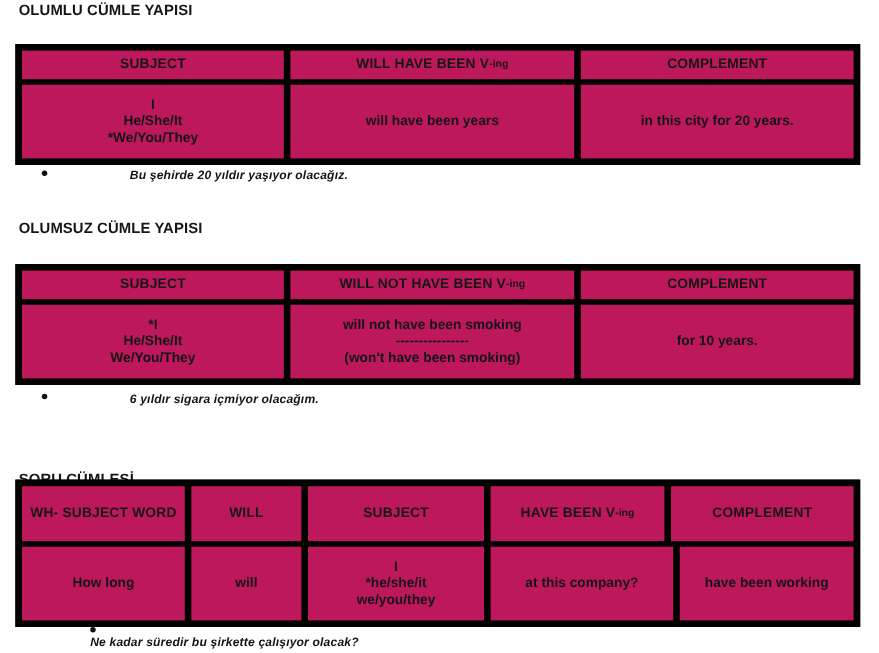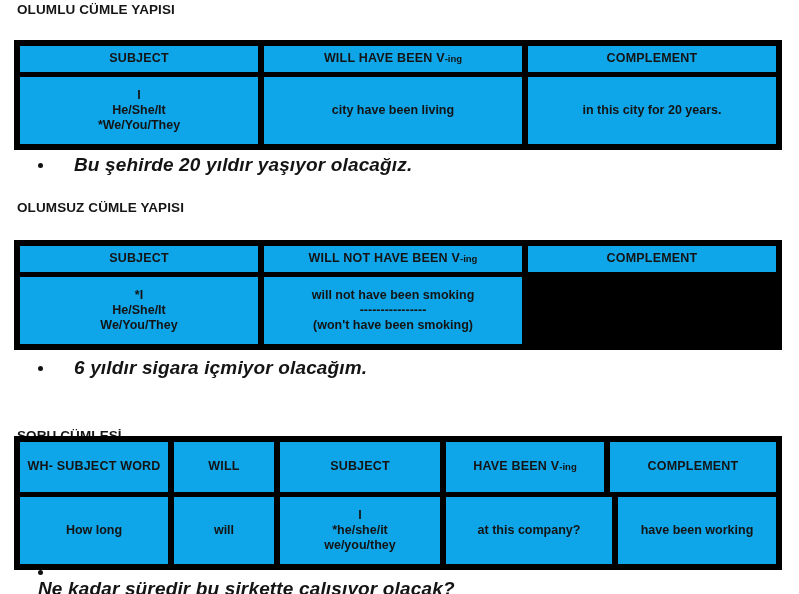--- a/index.html
+++ b/index.html
@@ -54,21 +54,21 @@
 
   .trow {
     display: flex;
     gap: 6px;
     width: 100%;
   }
   .trow.header-row { flex: 0 0 26px; }
   .trow.body-row   { flex: 1 1 auto; }
 
   .cell {
-    background: #0ea5e9;
+    background: #be185d;
     box-sizing: border-box;
     display: flex;
     align-items: center;
     justify-content: center;
     text-align: center;
     color: #141414;
     line-height: 1.22;
     overflow: hidden;
   }
   .cell.header {
@@ -122,25 +122,26 @@
     width: 5px;
     height: 5px;
     border-radius: 50%;
     background: #111111;
     margin-right: 31px;
     position: relative;
     top: -3px;
     flex: 0 0 auto;
   }
   .bullet-text {
-    font-size: 19px;
+    font-size: 11px;
     font-weight: bold;
     font-style: italic;
     color: #141414;
     letter-spacing: 0.15px;
+    margin-left: 44px;
   }
   .bullet-1 { top: 154px; }
   .bullet-2 { top: 357px; }
   .bullet-3 { top: 573px; flex-direction: column; }
 </style>
 </head>
 <body>
 
 <div class="page">
 
@@ -162,21 +163,21 @@
     <div class="trow body-row">
       <div class="cell body c3-a">
         <span class="multi">
           <span>I</span>
           <span>He/She/It</span>
           <span>*We/You/They</span>
         </span>
       </div>
       <div class="cell body c3-b">
         <span class="multi">
-          <span>city have been living</span>
+          <span>will have been years</span>
         </span>
       </div>
       <div class="cell body c3-c">
         <span class="multi">
           <span>in this city for 20 years.</span>
         </span>
       </div>
     </div>
   </div>
 
@@ -208,20 +209,25 @@
           <span>We/You/They</span>
         </span>
       </div>
       <div class="cell body c3-b">
         <span class="multi">
           <span>will not have been smoking</span>
           <span>----------------</span>
           <span>(won't have been smoking)</span>
         </span>
       </div>
+      <div class="cell body c3-c">
+        <span class="multi">
+          <span>for 10 years.</span>
+        </span>
+      </div>
     </div>
   </div>
 
   <div class="bullet-line bullet-2">
     <span class="bullet-dot"></span>
     <span class="bullet-text">6 yıldır sigara içmiyor olacağım.</span>
   </div>
 
   <div class="section-title title-3">SORU CÜMLESİ</div>
 

